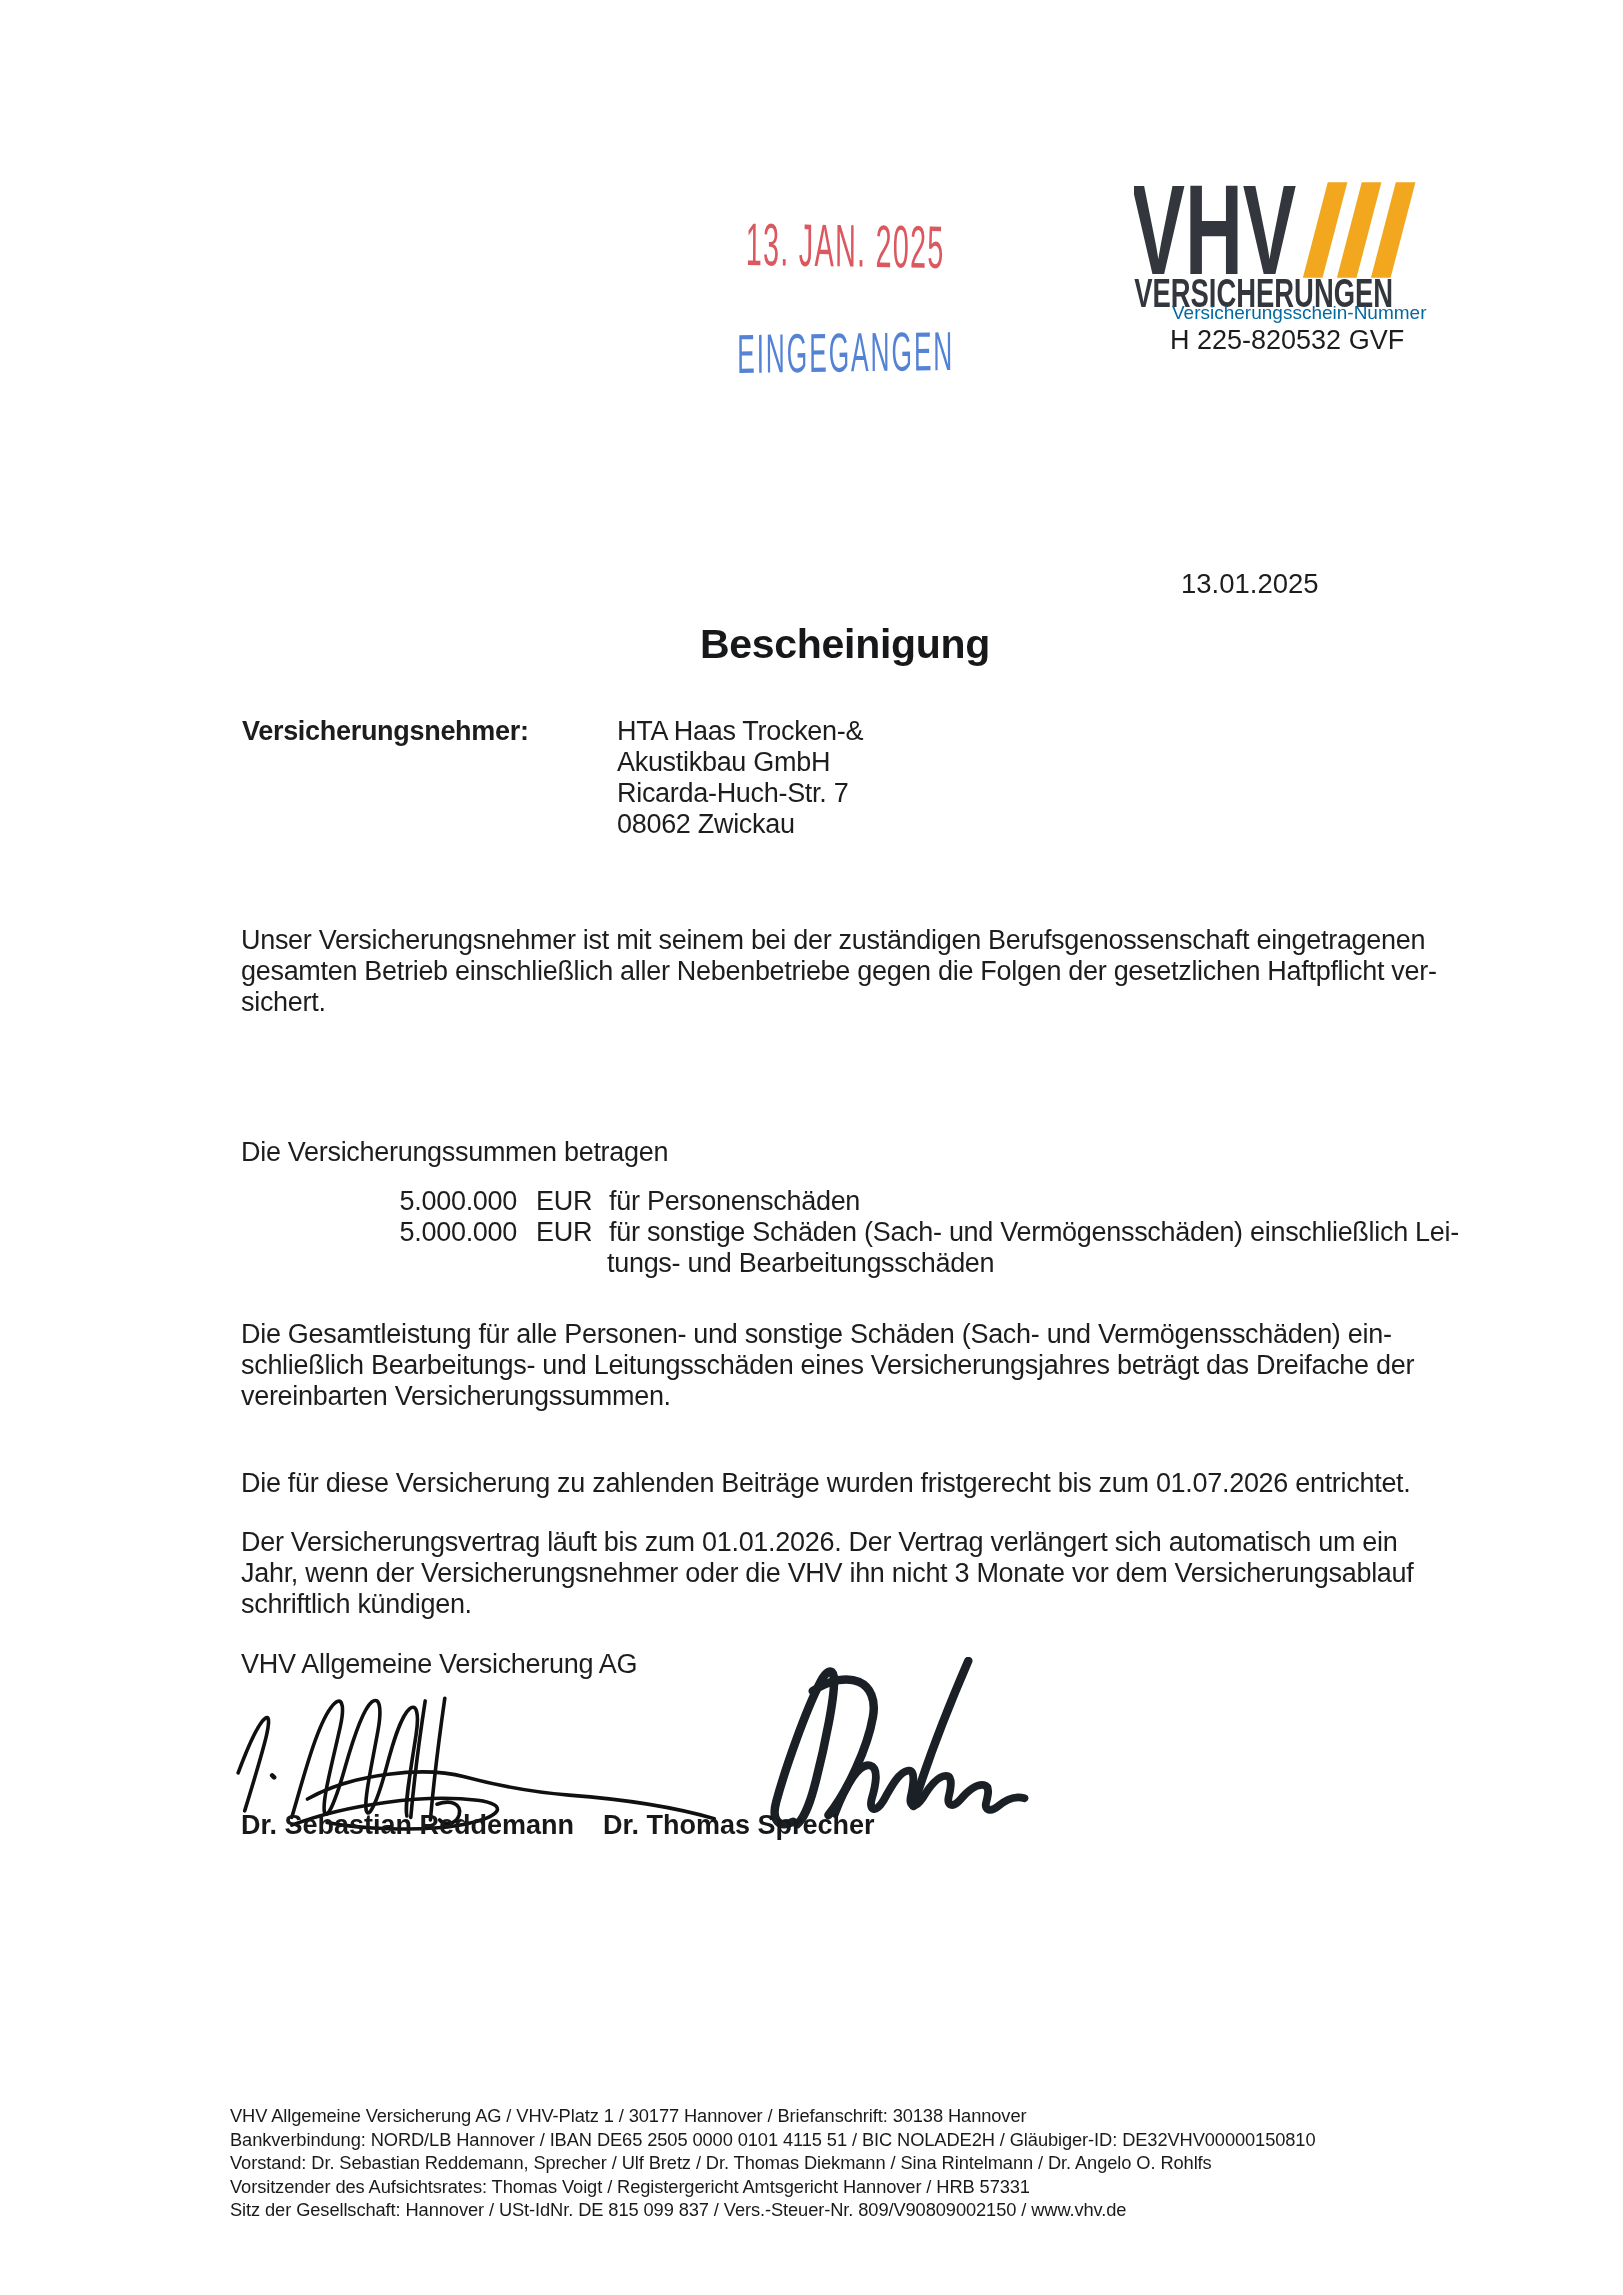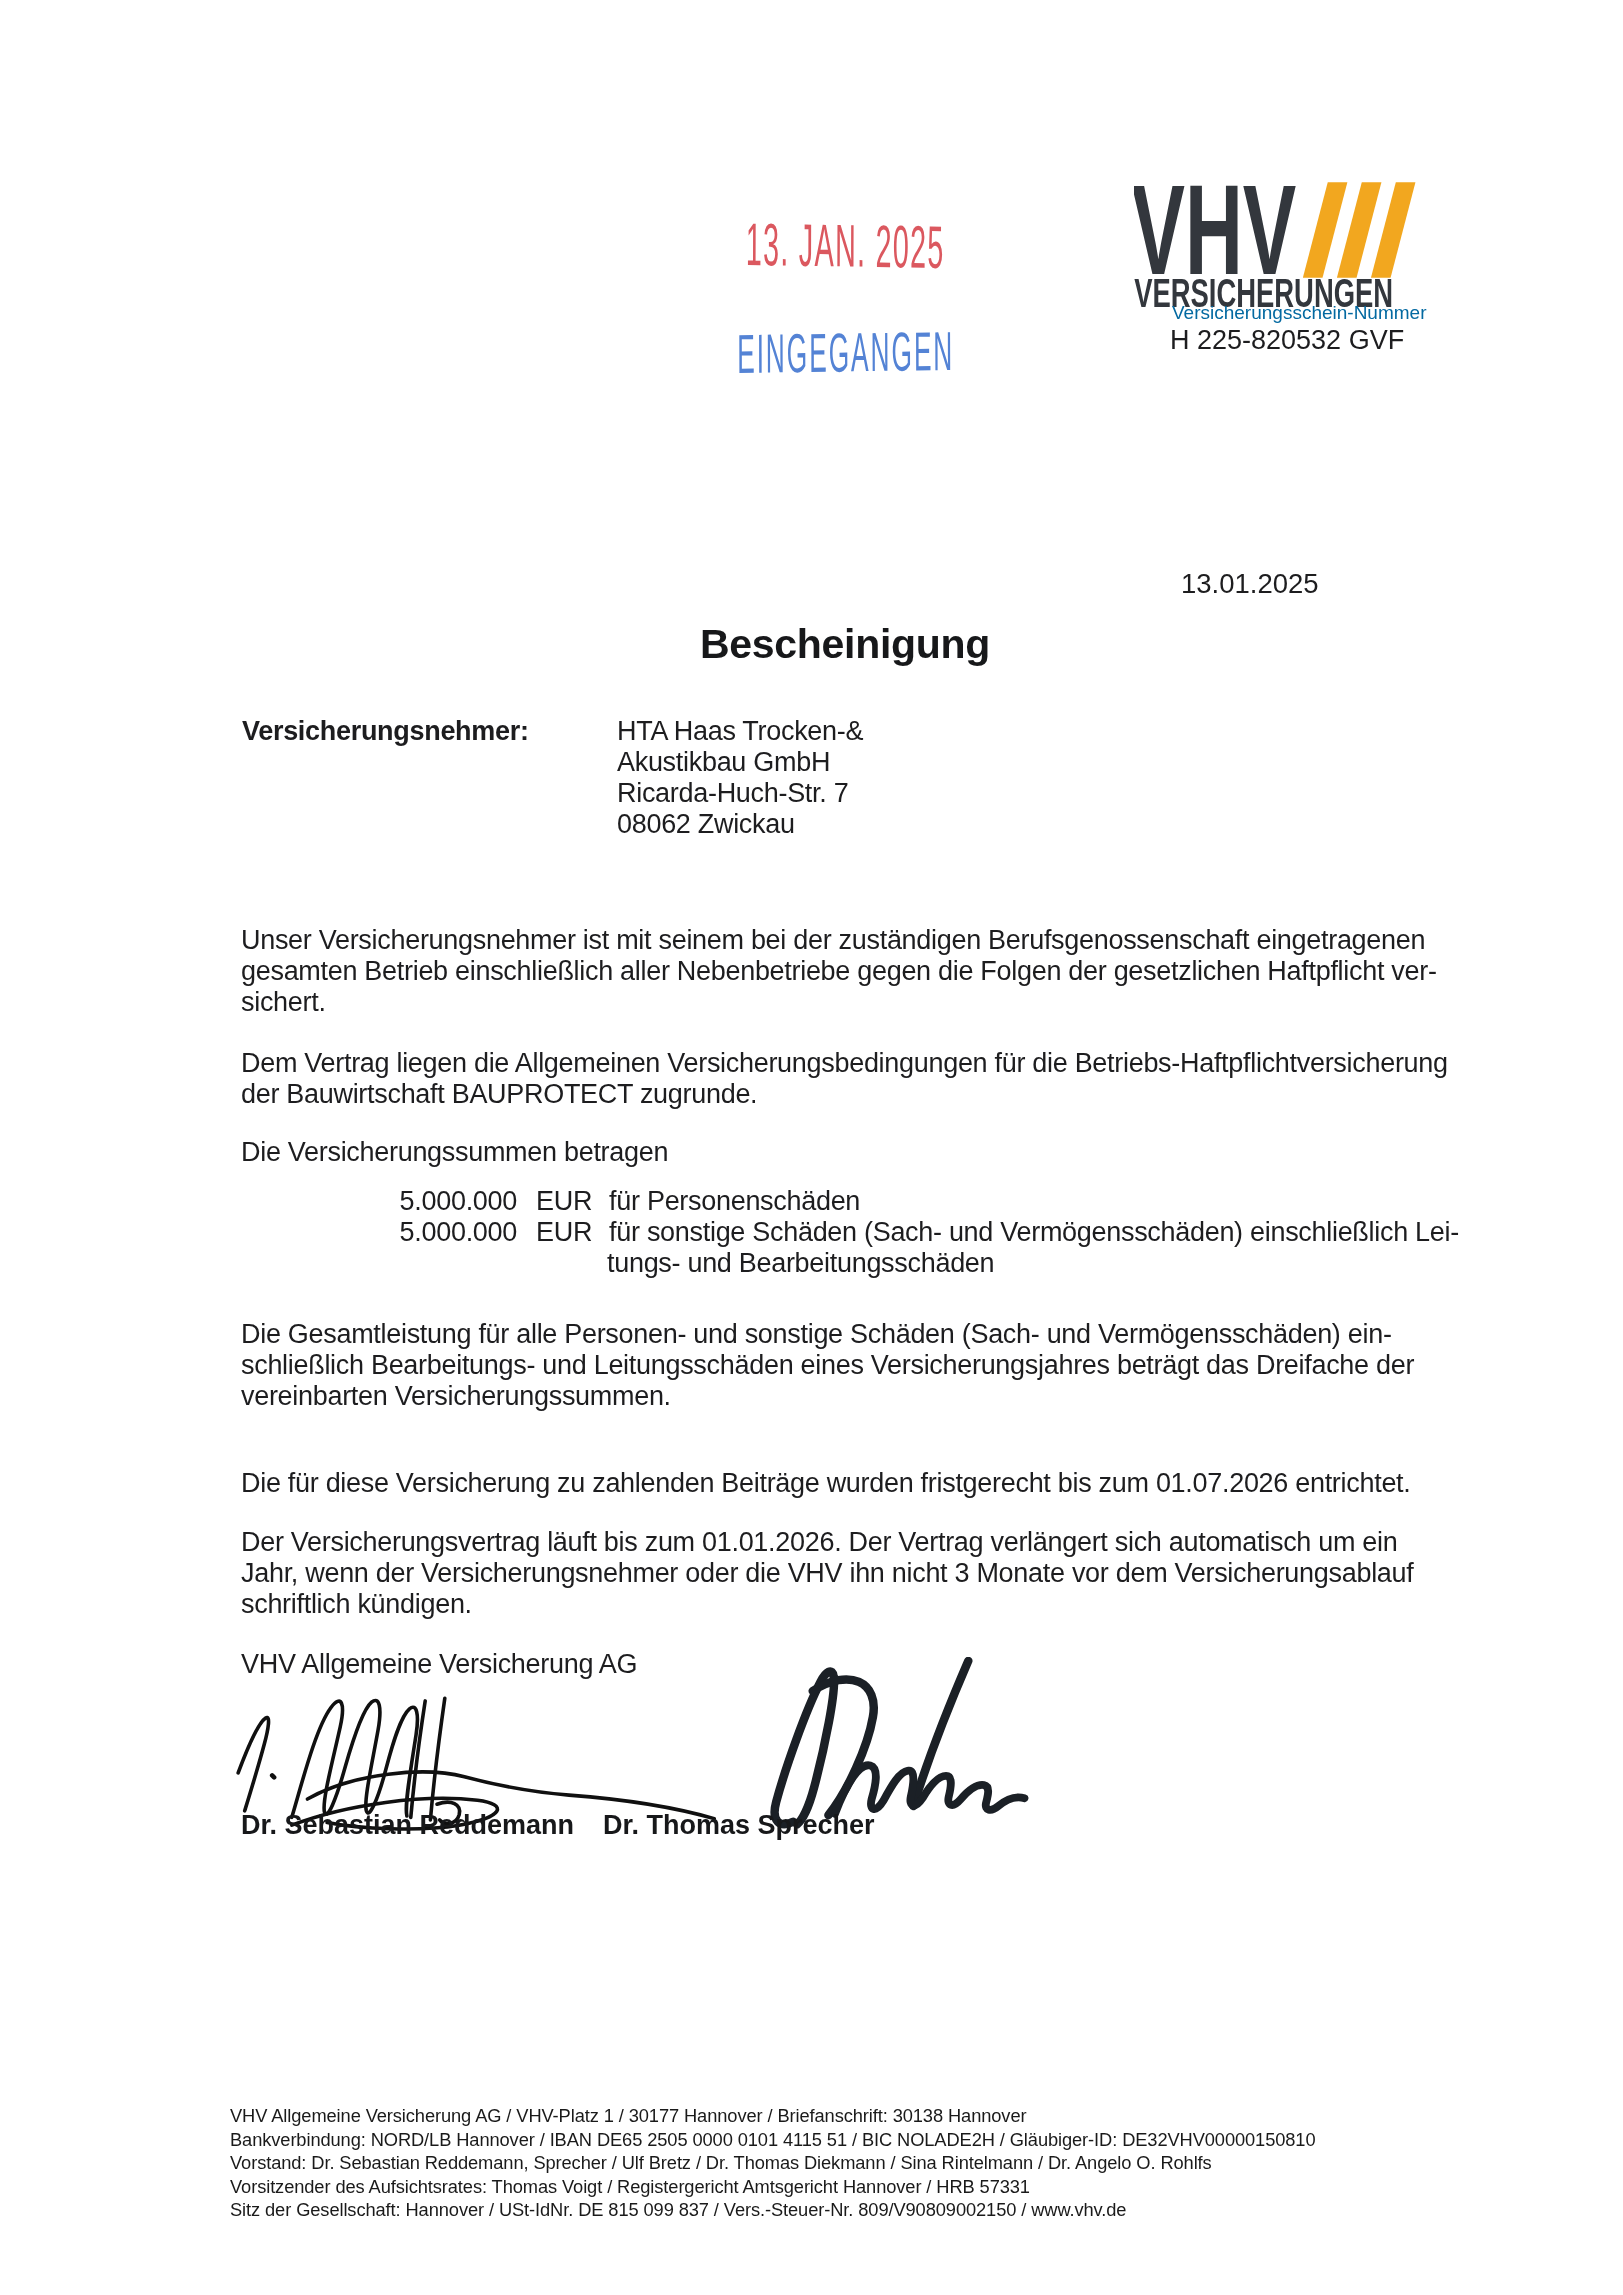--- a/index.html
+++ b/index.html
@@ -55,22 +55,20 @@
   <div class="abs body-text bold" style="left:242px;top:706px;">Versicherungsnehmer:</div>
   <div class="abs body-text" style="left: 617px; top: 706px; white-space: pre;">HTA Haas Trocken-&amp;
 Akustikbau GmbH
 Ricarda-Huch-Str. 7
 08062 Zwickau</div>
 
   <div class="abs body-text" style="left: 241px; top: 915px; white-space: pre;">Unser Versicherungsnehmer ist mit seinem bei der zuständigen Berufsgenossenschaft eingetragenen
 gesamten Betrieb einschließlich aller Nebenbetriebe gegen die Folgen der gesetzlichen Haftpflicht ver-
 sichert.</div>
 
-  <div class="abs body-text" style="left: 241px; top: 1038px; white-space: pre;">Dem Vertrag liegen die Allgemeinen Versicherungsbedingungen für die Betriebs-Haftpflichtversicherung
-der Bauwirtschaft BAUPROTECT zugrunde.</div>
 
   <div class="abs body-text" style="left:241px;top:1127px;">Die Versicherungssummen betragen</div>
 
   <div class="abs" style="left:241px;top:1186px;">
     <div class="sums-row">
       <span class="sums-amount">5.000.000</span>
       <span class="sums-cur">EUR</span>
       <span class="sums-desc">für Personenschäden</span>
     </div>
     <div class="sums-row">

